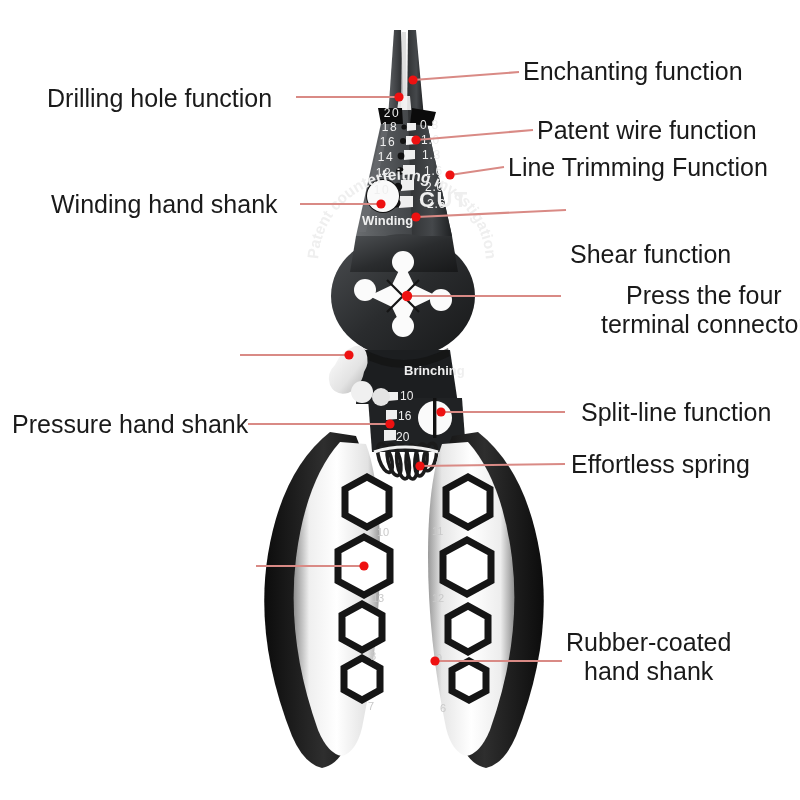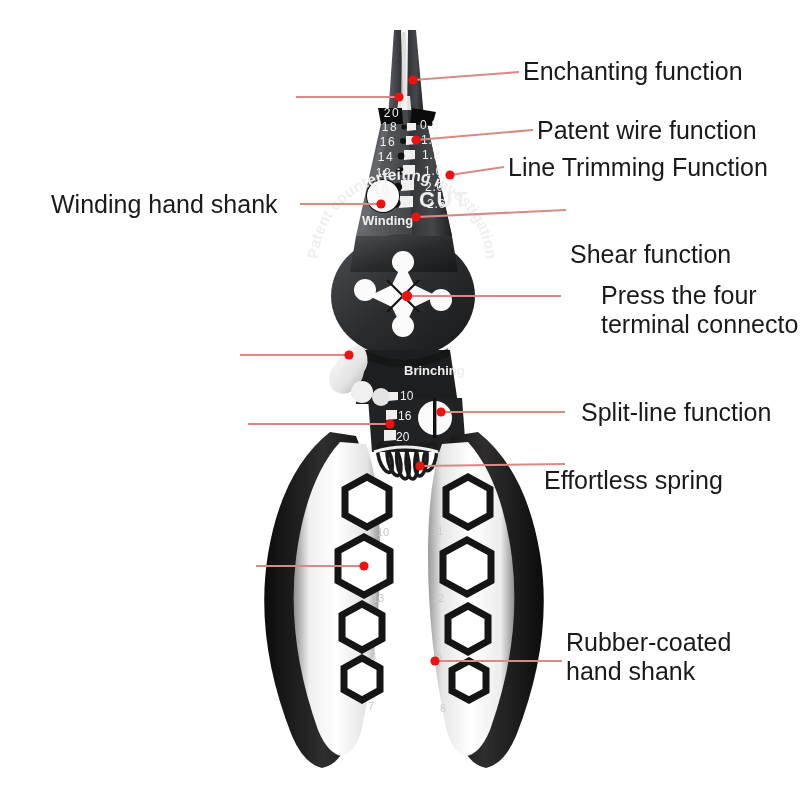--- a/index.html
+++ b/index.html
@@ -2,21 +2,21 @@
 <html><head>
 <meta charset="utf-8">
 <style>
   html,body{margin:0;padding:0;}
   body{width:800px;height:800px;background:#ffffff;
        font-family:"Liberation Sans",sans-serif;overflow:hidden;position:relative;}
   #stage{position:absolute;left:0;top:0;width:800px;height:800px;}
   svg#scene{position:absolute;left:0;top:0;width:800px;height:800px;}
   .lbl{position:absolute;color:#1a1a1a;font-size:25px;line-height:1.14;
        white-space:pre;font-family:"Liberation Sans",sans-serif;}
-  .lbl.r{text-align:left;}
+  .lbl.r{text-align:center;}
   .lbl.l{text-align:right;}
 </style>
 </head>
 <body>
 
 <div id="stage">
 
 <svg id="scene" viewBox="0 0 800 800">
   <defs>
     <linearGradient id="gHeadL" x1="0" y1="0" x2="1" y2="0">
@@ -251,25 +251,27 @@
     <circle cx="407" cy="296" r="5.2"></circle>
     <circle cx="349" cy="355" r="4.6"></circle>
     <circle cx="390" cy="424" r="4.6"></circle>
     <circle cx="441" cy="412" r="4.6"></circle>
     <circle cx="420" cy="466" r="4.6"></circle>
     <circle cx="364" cy="566" r="4.6"></circle>
     <circle cx="435" cy="661" r="4.6"></circle>
   </g>
 </svg>
 
+<div class="lbl l" style="left:47px;top:84px;">Drilling hole function</div>
 <div class="lbl r" style="left:523px;top:57px;">Enchanting function</div>
 <div class="lbl r" style="left:537px;top:116px;">Patent wire function</div>
 <div class="lbl r" style="left:508px;top:153px;">Line Trimming Function</div>
 <div class="lbl l" style="left:51px;top:190px;">Winding hand shank</div>
 <div class="lbl r" style="left:570px;top:196px;margin-top:44px;">Shear function</div>
 <div class="lbl r" style="left:565px;top:281px;margin-left:36px;">Press the four
 terminal connector</div>
+<div class="lbl l" style="left:12px;top:410px;">Pressure hand shank</div>
 <div class="lbl r" style="left:581px;top:398px;">Split-line function</div>
-<div class="lbl r" style="left:544px;top:450px;margin-top:16px;">Effortless spring</div>
+<div class="lbl r" style="left:571px;top:450px;">Effortless spring</div>
 <div class="lbl r" style="left:566px;top:628px;">Rubber-coated
 hand shank</div>
 
 </div>
 
 </body></html>

